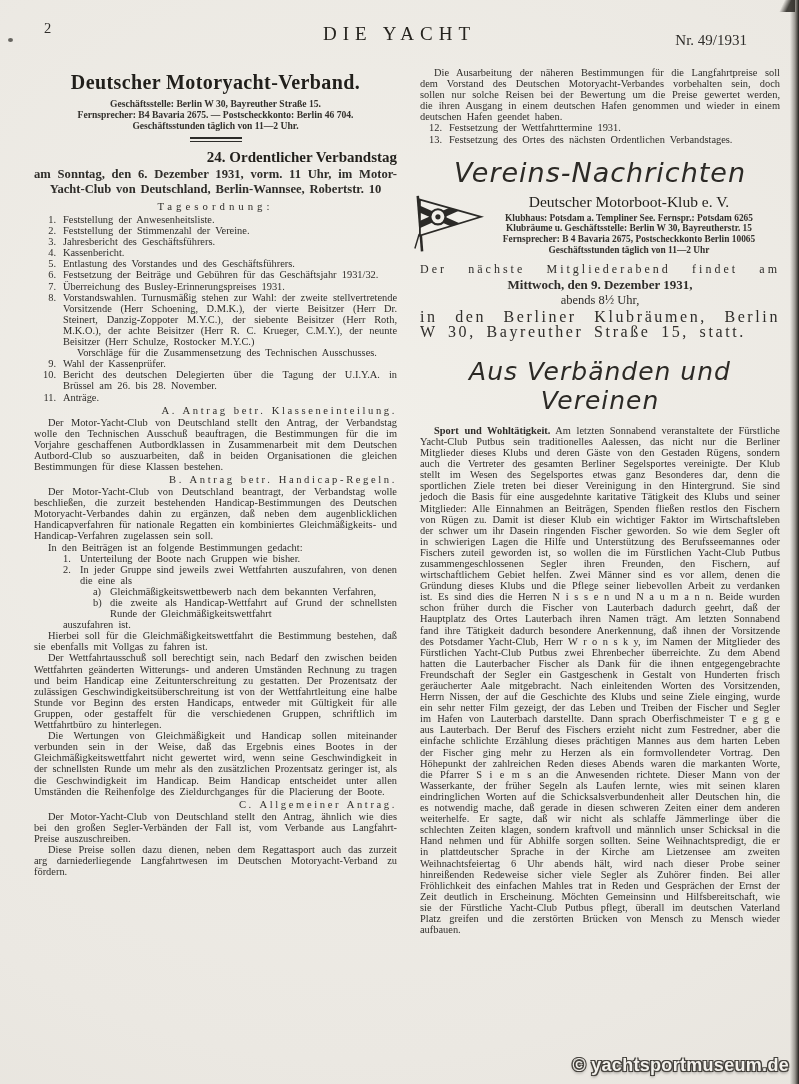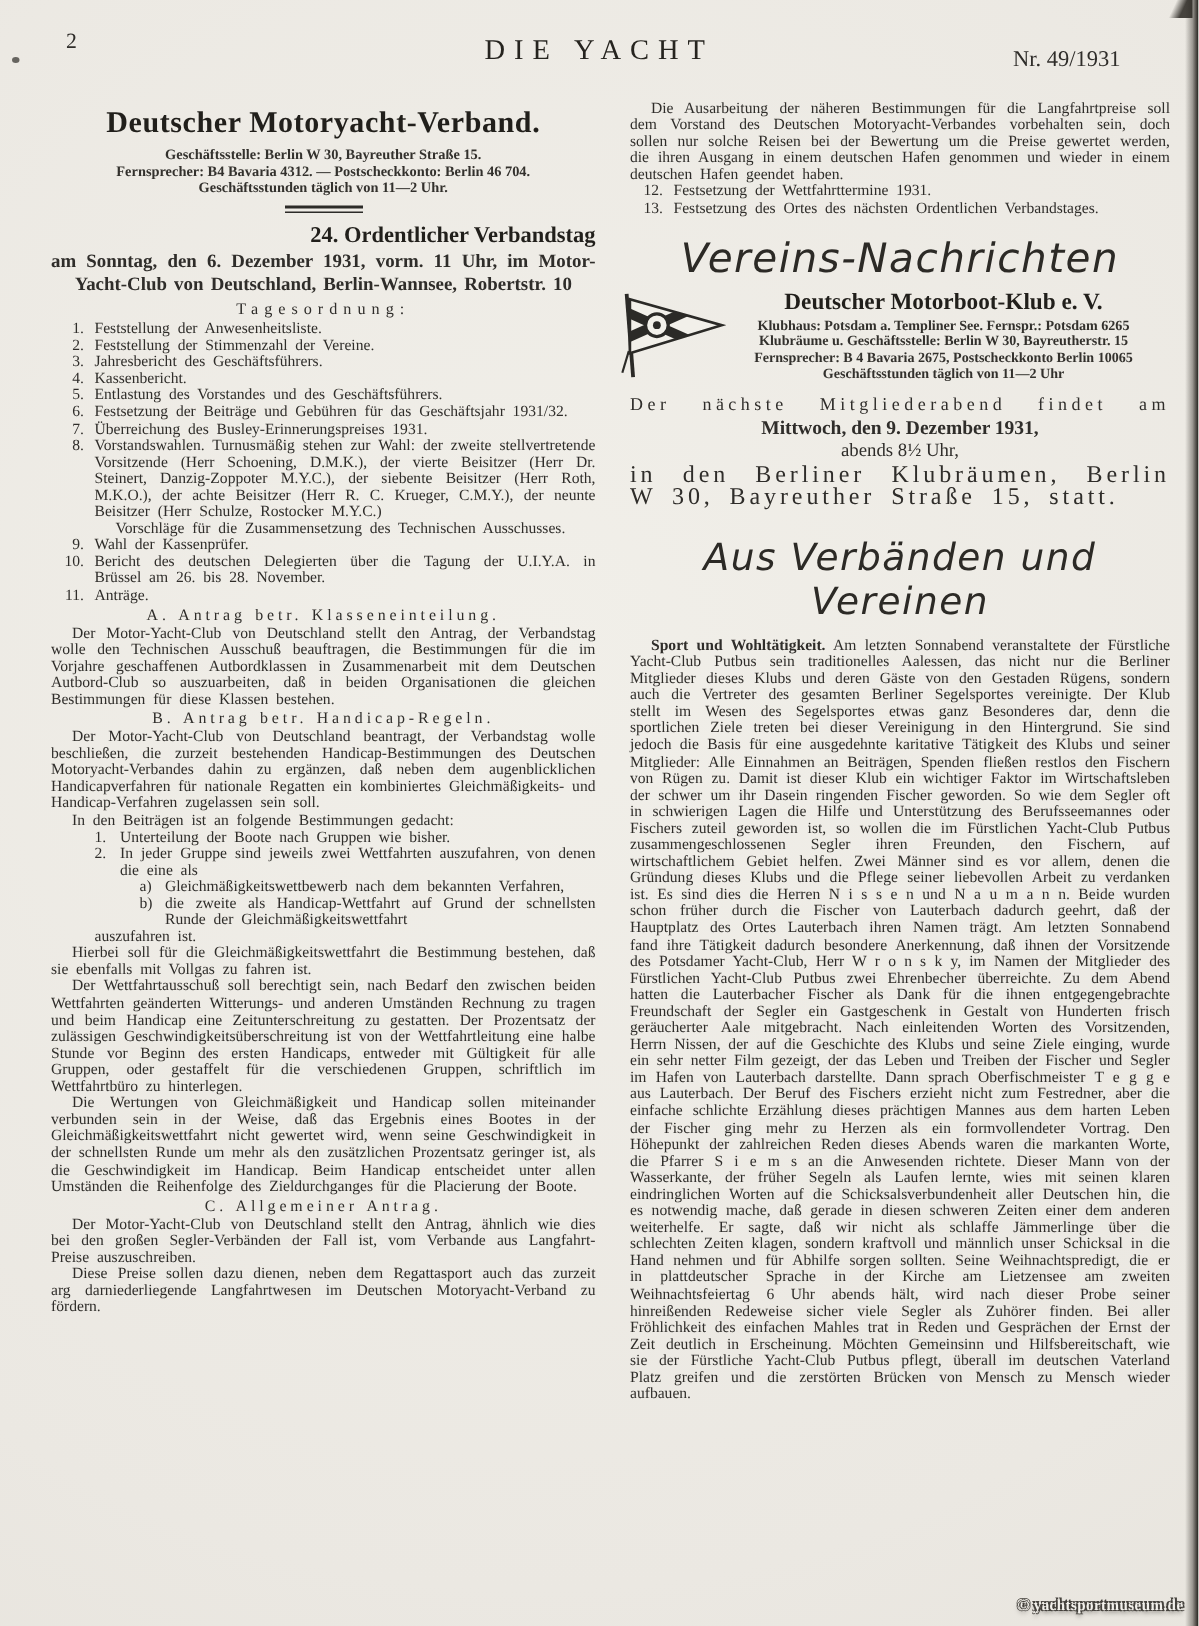--- a/index.html
+++ b/index.html
@@ -32,64 +32,64 @@
   .meet-title{font-size:15px;font-weight:bold;text-align:right;margin:2px 0 1px;color:#211f1b;}
   .invite{font-size:12.6px;font-weight:bold;line-height:14.5px;text-align:justify;text-align-last:center;word-spacing:1.6px;}
   .station{font-size:12.6px;font-weight:bold;text-align:center;line-height:14.5px;margin-bottom:2px;}
   .agenda-label{font-size:10.8px;letter-spacing:4px;text-align:center;margin:4px 0 2px;}
 
   .row{display:flex;}
   .num{flex:none;width:22px;text-align:right;margin-right:7px;font-size:10.4px;line-height:11.1px;}
   .txt{flex:1;}
   .extra{margin-left:29px;text-indent:14px;}
 
-  .sec-head{font-size:10.6px;letter-spacing:2.6px;text-align:center;margin:2px 0 1px;word-spacing:1px;}
+  .sec-head{font-size:10.6px;letter-spacing:2.6px;text-align:right;margin:2px 0 1px;word-spacing:1px;}
   .sublist{margin-left:29px;}
   .num2{flex:none;width:13px;text-align:left;margin-right:4px;font-size:10.4px;line-height:11.1px;}
   .subsub{margin-left:30px;}
 
   .script-head{font-family:"DejaVu Sans", sans-serif;font-style:italic;font-weight:400;font-size:27px;
     text-align:center;margin:12px 0 5px;letter-spacing:1px;color:#2c2a26;}
   .script-head2{font-family:"DejaVu Sans", sans-serif;font-style:italic;font-weight:400;font-size:25px;
     text-align:center;margin:18px 0 10px;letter-spacing:1px;color:#2c2a26;}
 
   .club{position:relative;padding-left:58px;margin-bottom:6px;min-height:62px;}
   .burgee{position:absolute;left:-8px;top:0;}
-  .club-name{font-size:15.5px;font-weight:bold;text-align:center;margin:2px 0 2px;color:#211f1b;}
+  .club-name{font-size:15.5px;font-weight:normal;text-align:center;margin:2px 0 2px;color:#211f1b;}
   .club-line{font-size:9.4px;line-height:10.8px;text-align:center;font-weight:bold;color:#33312d;}
 
   .notice{margin:4px 0 2px;}
   .n1{font-size:12px;letter-spacing:3px;text-align:justify;text-align-last:justify;line-height:15px;}
   .n2{font-size:13px;font-weight:bold;text-align:center;line-height:16px;}
   .n3{font-size:12.5px;text-align:center;line-height:14px;}
   .n4{font-size:16px;letter-spacing:2.6px;text-align:justify;line-height:15px;word-spacing:4px;margin-top:2px;}
 
-  .watermark{position:absolute;right:10px;bottom:8px;font-family:Liberation Serif, serif;font-weight:bold;
-    font-size:10px;letter-spacing:.3px;color:#f3f1ec;
+  .watermark{position:absolute;right:10px;bottom:8px;font-family:Liberation Sans, sans-serif;font-weight:bold;
+    font-size:18px;letter-spacing:.3px;color:#f3f1ec;
     text-shadow:-1.2px -1.2px 0 #45423d, 1.2px -1.2px 0 #45423d, -1.2px 1.2px 0 #45423d, 1.2px 1.2px 0 #45423d,
       0 2px 3px rgba(40,38,34,.55);}
 </style>
 </head>
 <body>
 
 <div class="page">
   <div class="scan-edge"></div>
   <div class="corner-shadow"></div>
   <div class="speck"></div>
 
   <span class="pnum">2</span>
   <div class="jtitle">DIE YACHT</div>
   <span class="issue">Nr. 49/1931</span>
 
   <div class="cols">
 
     <div class="col">
       <div class="mast-title">Deutscher Motoryacht-Verband.</div>
       <div class="mast-line">Geschäftsstelle: Berlin W 30, Bayreuther Straße 15.</div>
-      <div class="mast-line">Fernsprecher: B4 Bavaria 4312. — Postscheckkonto: Berlin 46 704.</div>
+      <div class="mast-line">Fernsprecher: B4 Bavaria 2675. — Postscheckkonto: Berlin 46 704.</div>
       <div class="mast-line">Geschäftsstunden täglich von 11—2 Uhr.</div>
       <div class="rule"></div>
 
       <div class="meet-title">24. Ordentlicher Verbandstag</div>
       <div class="invite">am Sonntag, den 6. Dezember 1931, vorm. 11 Uhr, im Motor-Yacht-Club von Deutschland, Berlin-Wannsee, Robertstr. 10</div>
       <div class="agenda-label">Tagesordnung:</div>
 
       <div>
         <div class="row body">
             <span class="num">1.</span>

